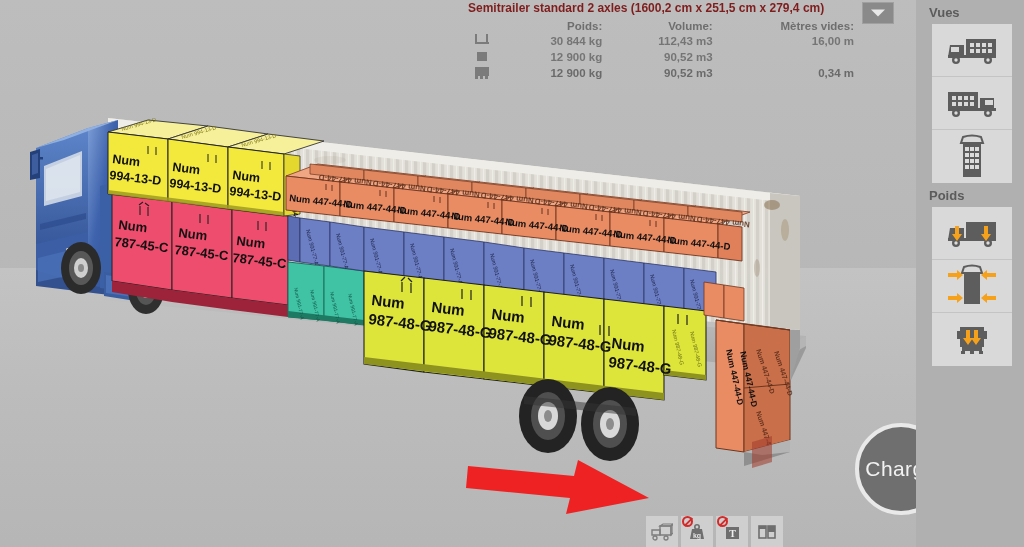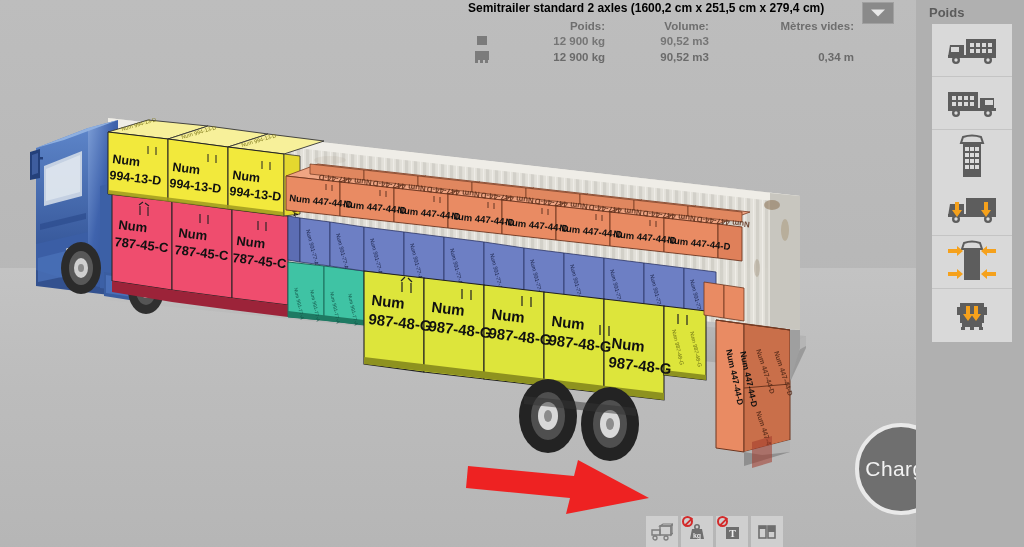--- a/index.html
+++ b/index.html
@@ -33,21 +33,21 @@
 
   
   #info {
     position: absolute; left: 468px; top: 2px;
     width: 386px; color: #6e6e6e;
     font-size: 11.5px; line-height: 1.05;
     user-select: none;
   }
   #info .ttl {
     font-weight: bold; font-size: 12px;
-    color: #000000; white-space: nowrap; margin-bottom: 4px;
+    color: #7f1d1d; white-space: nowrap; margin-bottom: 4px;
   }
   #info table { border-collapse: collapse; width: 100%; }
   #info th, #info td {
     font-weight: bold; text-align: right;
     padding: 1px 0 1px 14px; white-space: nowrap;
     font-size: 11.5px; color: #757575;
   }
   #info th { color: #6e6e6e; }
   #info tr.bold td { font-weight: bold; color: #6a6a6a; }
   #info td.ic { width: 28px; padding-left: 0; text-align: center; }
@@ -521,20 +521,26 @@
       <thead>
         <tr>
           <th class="ic"></th>
           <th>Poids:</th>
           <th>Volume:</th>
           <th>Mètres vides:</th>
         </tr>
       </thead>
       <tbody>
         <tr>
+          <td class="ic"><i class="gicon g-empty"></i></td>
+          <td>30 844 kg</td>
+          <td>112,43 m3</td>
+          <td>16,00 m</td>
+        </tr>
+        <tr>
           <td class="ic"><i class="gicon g-block"></i></td>
           <td>12 900 kg</td>
           <td>90,52 m3</td>
           <td></td>
         </tr>
         <tr class="bold">
           <td class="ic"><i class="gicon g-load"></i></td>
           <td>12 900 kg</td>
           <td>90,52 m3</td>
           <td>0,34 m</td>
@@ -542,21 +548,21 @@
       </tbody>
     </table>
   </div>
 
   <div id="dropdown-btn">
     <span class="caret"></span>
   </div>
 
   <div id="sidebar">
 
-    <div class="sb-head">Poids</div>
+    <div class="sb-head">Vues</div>
     <div class="sb-group">
       <div class="sb-btn">
         <svg width="56" height="32" viewBox="0 0 56 32">
           <rect x="22" y="5" width="30" height="18" fill="#5d5d5d"></rect>
           <rect x="26" y="9" width="4" height="4" fill="#d9d9d9"></rect>
             <rect x="32" y="9" width="4" height="4" fill="#d9d9d9"></rect>
           <rect x="38" y="9" width="4" height="4" fill="#d9d9d9"></rect>
             <rect x="44" y="9" width="4" height="4" fill="#d9d9d9"></rect>
           <rect x="26" y="15" width="4" height="4" fill="#d9d9d9"></rect>
             <rect x="32" y="15" width="4" height="4" fill="#d9d9d9"></rect>
@@ -606,20 +612,21 @@
               <rect x="15" y="25" width="4" height="4"></rect>
               <rect x="20" y="25" width="4" height="4"></rect>
             <rect x="10" y="31" width="4" height="4"></rect>
               <rect x="15" y="31" width="4" height="4"></rect>
               <rect x="20" y="31" width="4" height="4"></rect>
           </g>
         </svg>
       </div>
     </div>
 
+    <div class="sb-head">Poids</div>
     <div class="sb-group">
       <div class="sb-btn">
         <svg width="56" height="32" viewBox="0 0 56 32">
           <rect x="22" y="5" width="30" height="18" fill="#5d5d5d"></rect>
           <path d="M6,11 h14 v12 H4 z" fill="#5d5d5d"></path>
           <rect x="4" y="21" width="48" height="3" fill="#5d5d5d"></rect>
           <circle cx="12" cy="26" r="4" fill="#5d5d5d"></circle>
             <circle cx="12" cy="26" r="1.7" fill="#dcdcdc"></circle>
           <circle cx="44" cy="26" r="4" fill="#5d5d5d"></circle>
             <circle cx="44" cy="26" r="1.7" fill="#dcdcdc"></circle>

